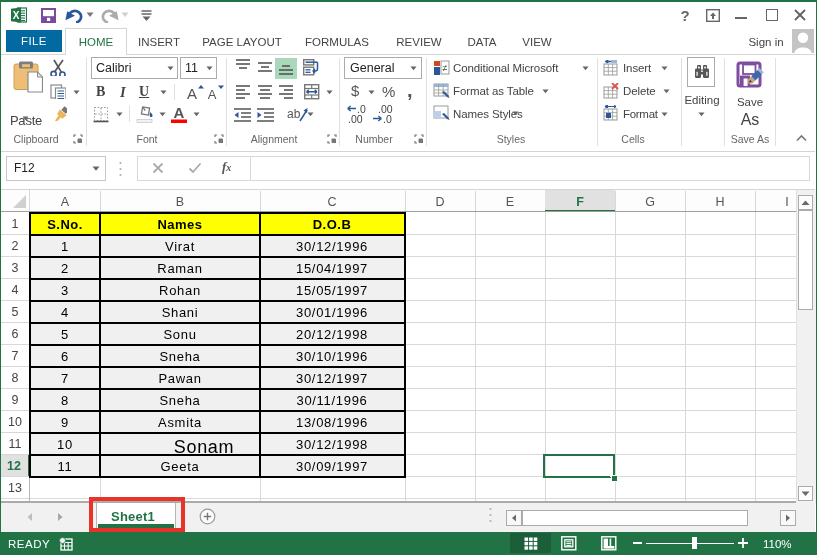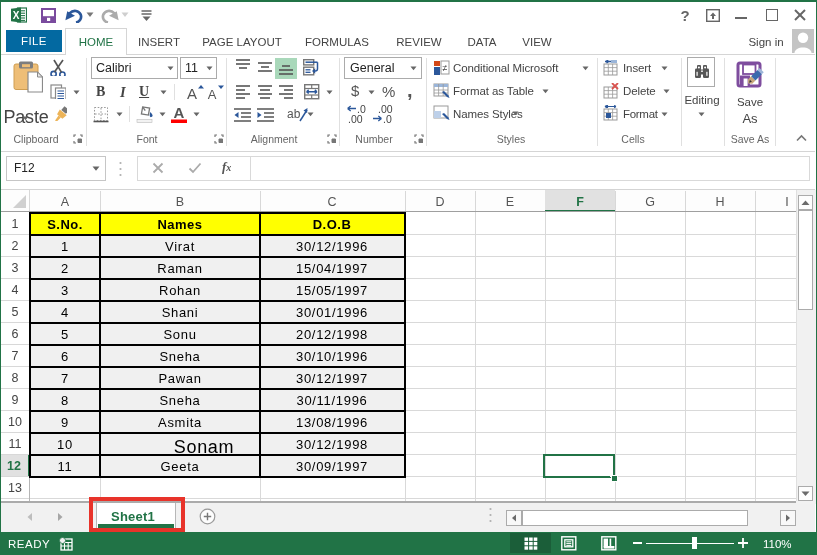--- a/index.html
+++ b/index.html
@@ -109,21 +109,21 @@
 <path d="M1 3 V1 H3 M7 1 H9 V3 M1 7 V9 H3" fill="none" stroke="#777" stroke-width="1.2"></path>
 <path d="M5 5 H8.5 V8.5 H5 Z M5.5 5.5 L9 9" fill="#777" stroke="#777" stroke-width="1"></path>
 </svg>
 <svg class="abs" style="left:13px;top:60px;" width="30" height="33" viewBox="0 0 30 33">
 <rect x="1" y="4" width="24" height="25.5" rx="2" fill="#eebe77" stroke="#cf9e52" stroke-width="1"></rect>
 <rect x="6" y="1.5" width="14" height="7" rx="1.5" fill="#7e7e7e"></rect>
 <rect x="9" y="4.2" width="8" height="3" fill="#eebe77"></rect>
 <path d="M15 12 H24.5 L29.5 17 V32 H15 Z" fill="#fff" stroke="#8a8a8a" stroke-width="1.2"></path>
 <path d="M24.5 12 V17 H29.5 Z" fill="#e8e8e8" stroke="#8a8a8a" stroke-width="1"></path>
 </svg>
-<div class="txt" style="left:26px;top:107px;transform:translateX(-50%);font-size:18px;color:#444;letter-spacing:-0.2px;">Paste</div>
+<div class="txt" style="left:26px;top:113px;transform:translateX(-50%);font-size:13px;color:#444;letter-spacing:-0.2px;">Paste</div>
 <svg class="abs" style="left:22px;top:116px;" width="7" height="5" viewBox="0 0 7 5">
       <path d="M0.5 0.5 L6.5 0.5 L3.5 4.2 Z" fill="#666"></path>
     </svg>
 <svg class="abs" style="left:50px;top:59px;" width="17" height="17" viewBox="0 0 17 17">
 <g stroke="#2b579a" stroke-width="1.6" fill="none">
 <circle cx="3.6" cy="15" r="2.6"></circle>
         <circle cx="12.4" cy="15.6" r="2.6"></circle>
 </g>
 <g stroke="#555" stroke-width="1.7">
 <line x1="4.5" y1="13" x2="13" y2="1"></line>
@@ -409,21 +409,21 @@
 <path d="M4 14.5 H14 V25 H4 Z" fill="#7e4d9e"></path>
 <rect x="7.6" y="17.5" width="4" height="7.5" fill="#fff"></rect>
 <g transform="rotate(-45 18 16)">
 <path d="M8.5 13.5 L13 13.5 L13 19.5 L8.5 19.5 L5.8 16.5 Z" fill="#c8a77c" transform="translate(3.5,0)"></path>
 <path d="M7 16.5 l2.6 -1.4 l0 2.8 Z" fill="#333" transform="translate(3.5,0)"></path>
 <rect x="16.5" y="13.5" width="9" height="6" fill="#3a6aad"></rect>
 <rect x="25.5" y="13.5" width="2.8" height="6" fill="#9db6d8"></rect>
 </g>
 </svg>
 <div class="txt" style="left:750px;top:96px;transform:translateX(-50%);font-size:11.5px;color:#444;">Save</div>
-<div class="txt" style="left:750px;top:111px;transform:translateX(-50%);font-size:13px;color:#444;">As</div>
+<div class="txt" style="left:750px;top:111px;transform:translateX(-50%);font-size:16px;color:#444;">As</div>
 <svg class="abs" style="left:796px;top:134px;" width="11" height="8" viewBox="0 0 11 8">
       <path d="M1 6.5 L5.5 2 L10 6.5" fill="none" stroke="#777" stroke-width="1.6"></path>
     </svg>
 <div class="abs" style="left:6px;top:156px;width:100px;height:25px;border:1px solid #c6c6c6;background:#fff;"></div>
 <div class="txt" style="left:14px;top:161px;font-size:12px;color:#222;">F12</div>
 <svg class="abs" style="left:92px;top:166px;" width="8" height="5" viewBox="0 0 8 5">
       <path d="M0.5 0.5 L7.5 0.5 L4.0 4.8 Z" fill="#666"></path>
     </svg>
 <svg class="abs" style="left:118px;top:160px;" width="5" height="18" viewBox="0 0 5 18">
       <g fill="#b0b0b0">

